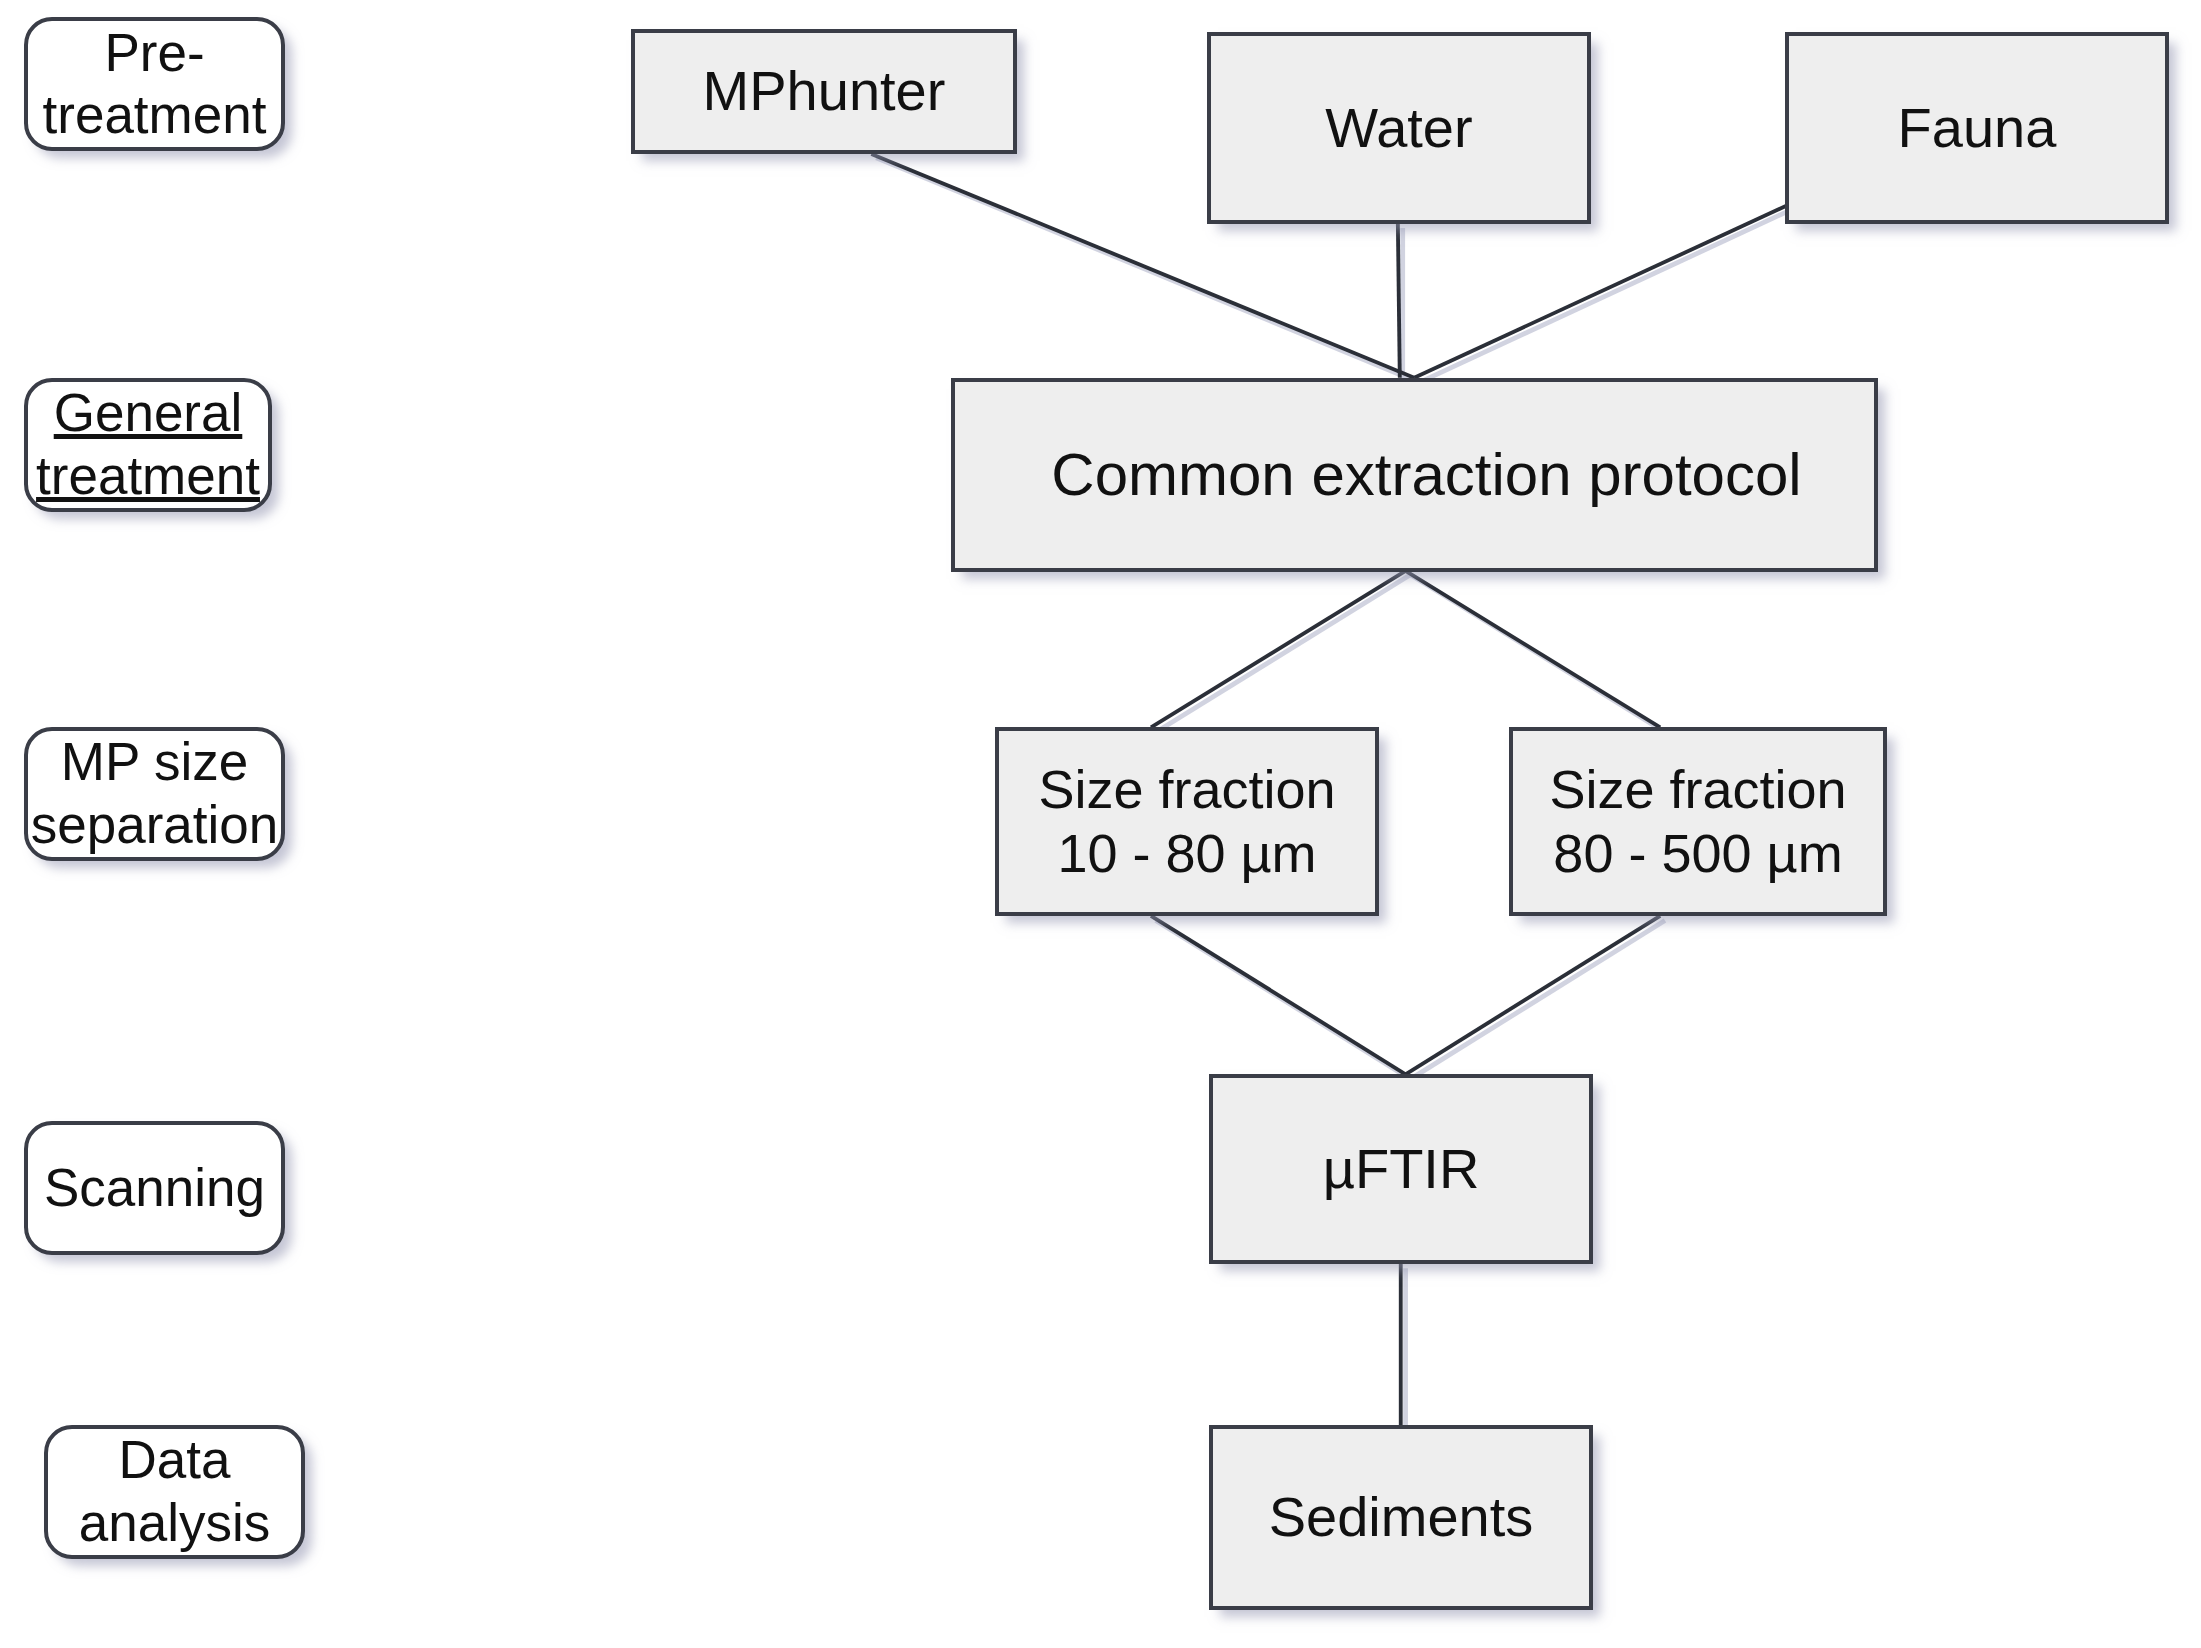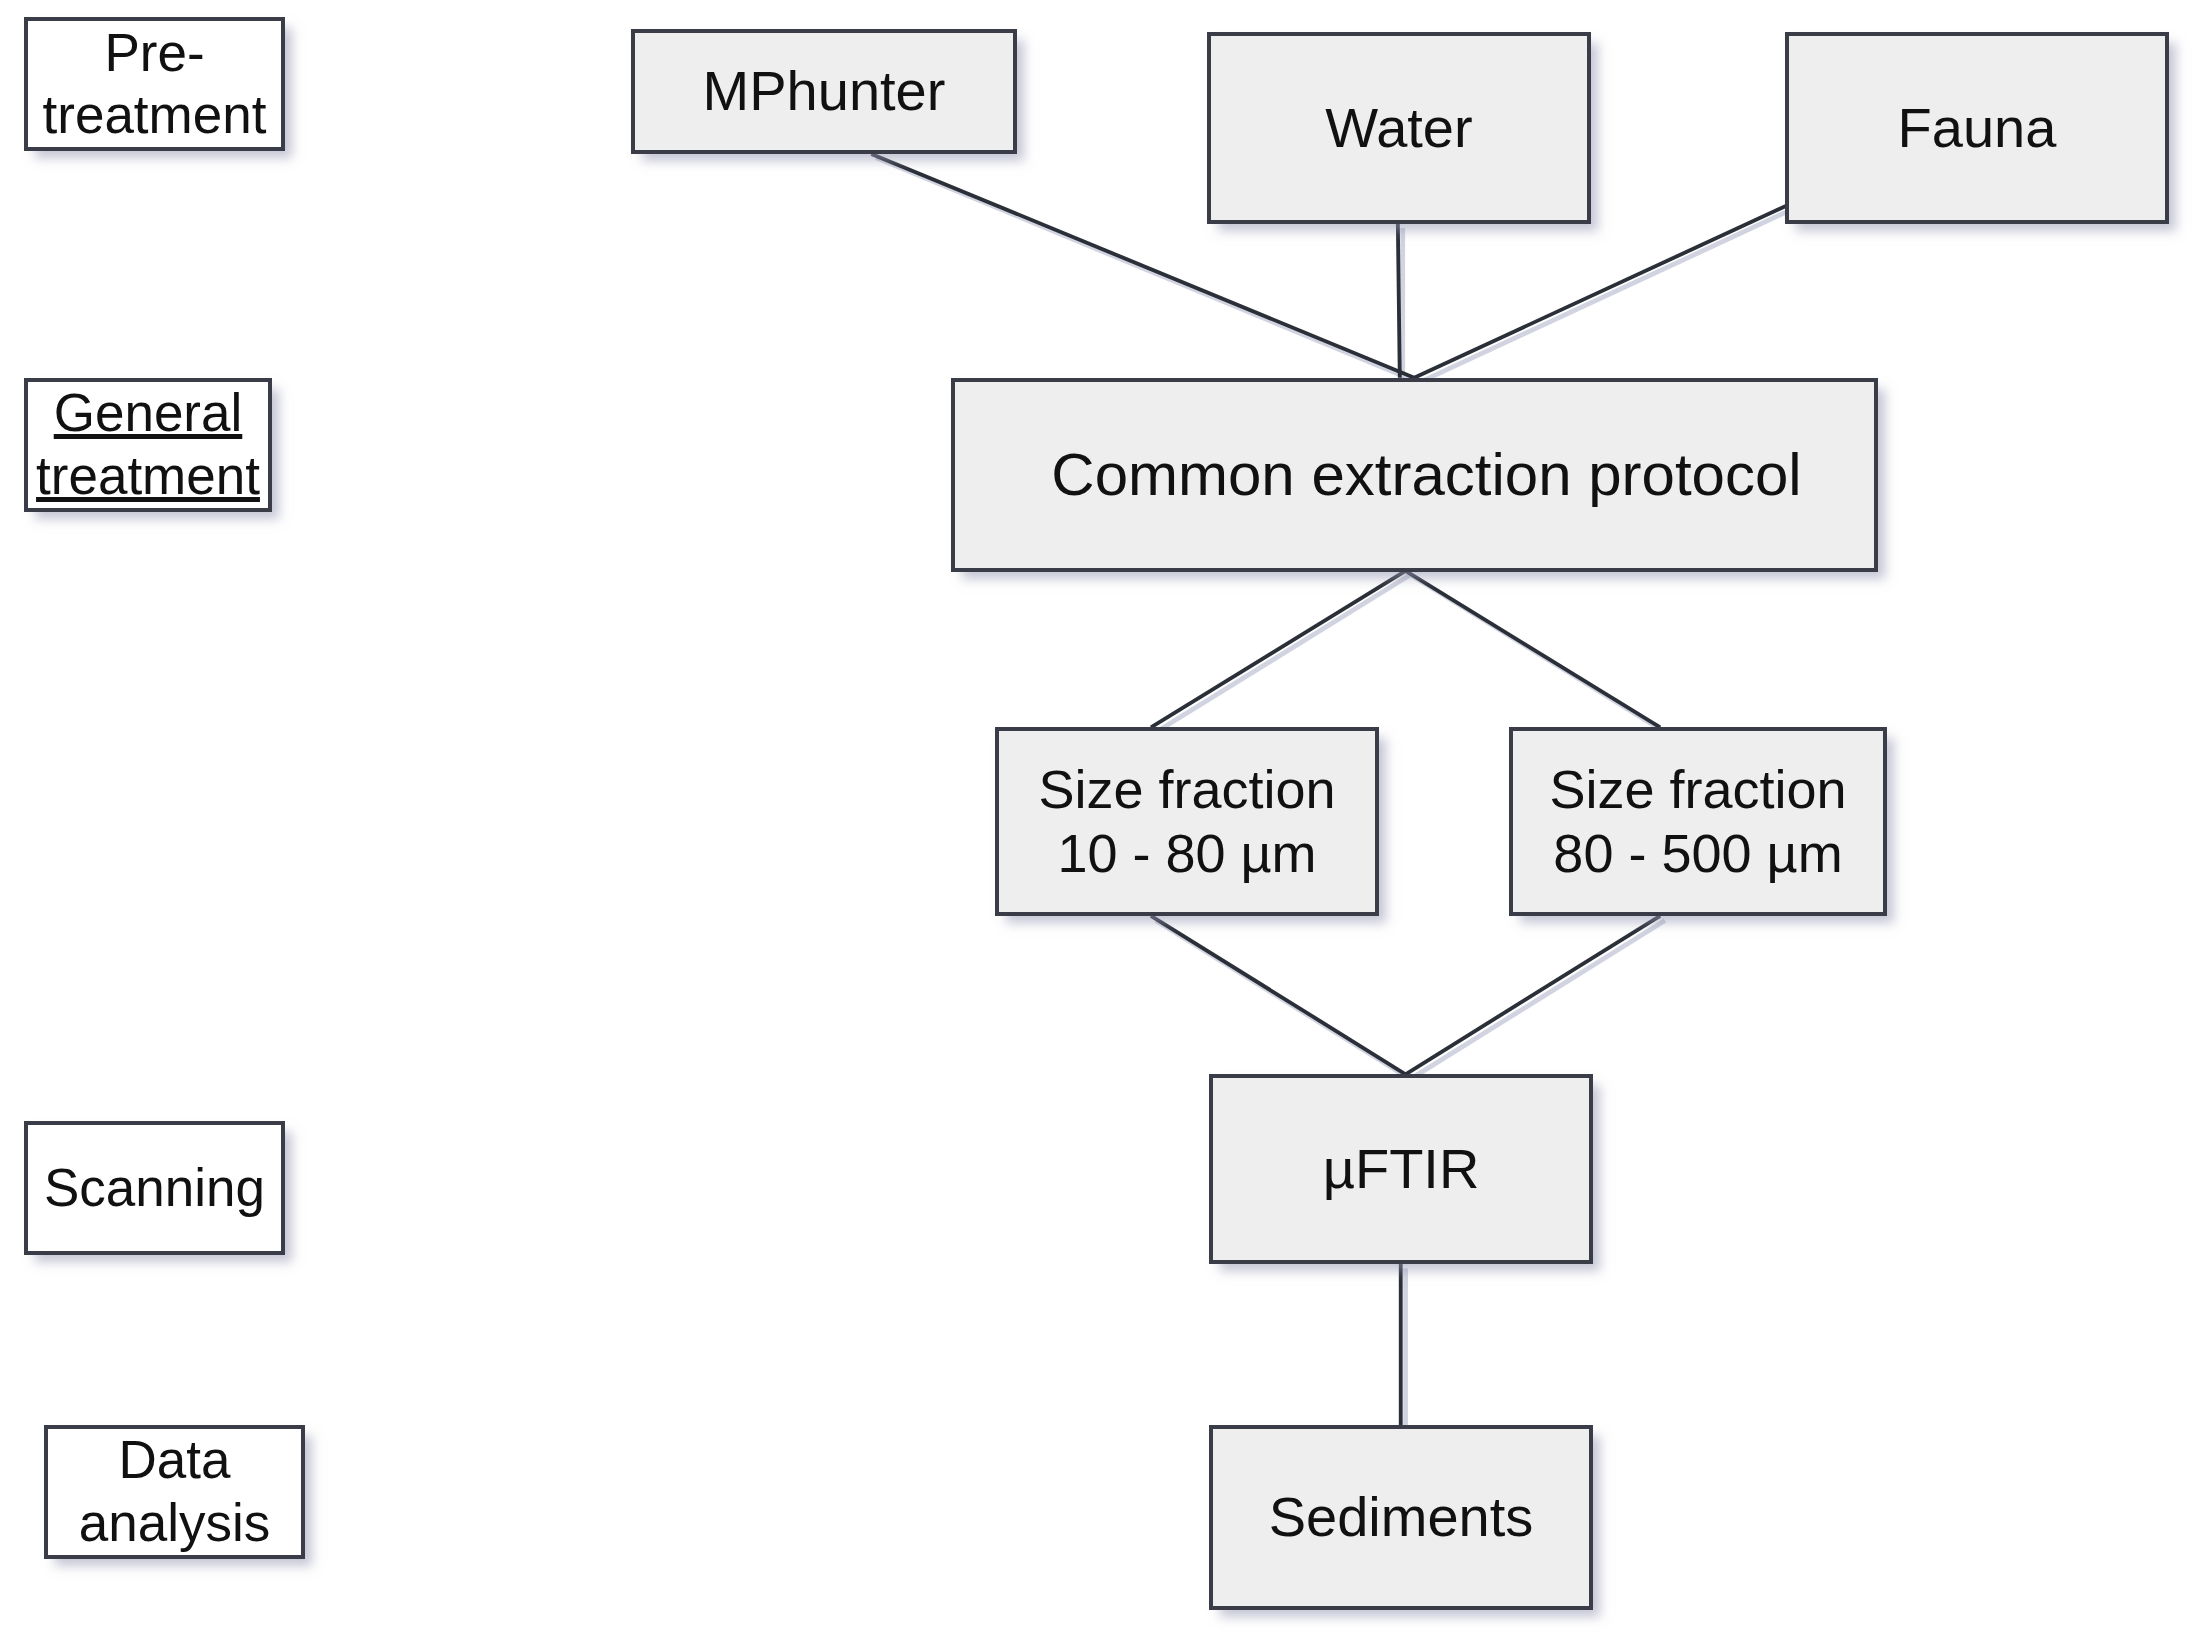--- a/index.html
+++ b/index.html
@@ -56,20 +56,21 @@
   .node .label {
     display: block;
     line-height: 1.18;
     padding: 0 9.6px;
     white-space: pre-line;
   }
   
   .stage {
     background: #ffffff;
     font-size: 53px;
+    border-radius: 28px;
   }
   
   .flow {
     background: #eeeeee;
     font-size: 56px;
   }
   .flow.two-line { font-size: 54px; margin-left: 44px; }
   .flow.wide { font-size: 60px; }
 </style>
 </head>
@@ -110,20 +111,24 @@
   <div class="node stage" style="left:24px; top:17.3px; width:261px; height:134px;">
     <span class="label">Pre-
 treatment</span>
   </div>
 
   <div class="node stage" style="left:24px; top:378px; width:248px; height:134px;text-decoration:underline;">
     <span class="label">General
 treatment</span>
   </div>
 
+  <div class="node stage" style="left:24px; top:727px; width:261px; height:134px;">
+    <span class="label">MP size
+separation</span>
+  </div>
 
   <div class="node stage" style="left:24px; top:1074px; width:261px; height:134px;margin-top:47px;">
     <span class="label">Scanning</span>
   </div>
 
   <div class="node stage" style="left:24px; top:1425px; width:261px; height:134px;margin-left:20px;">
     <span class="label">Data
 analysis</span>
   </div>
 

